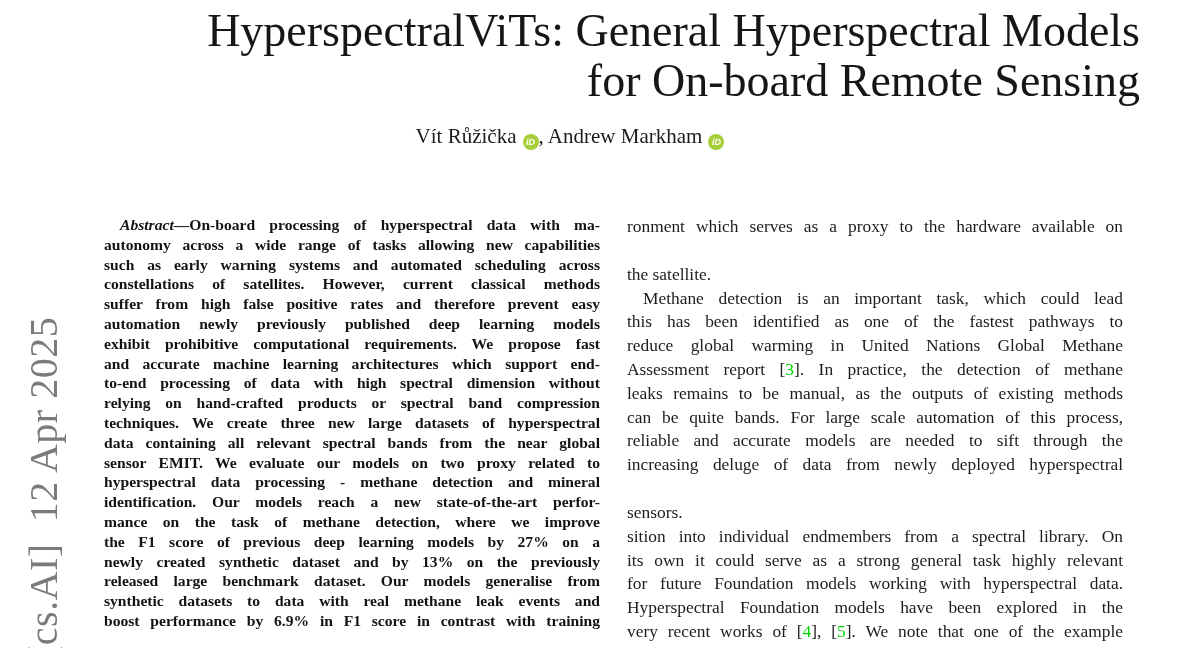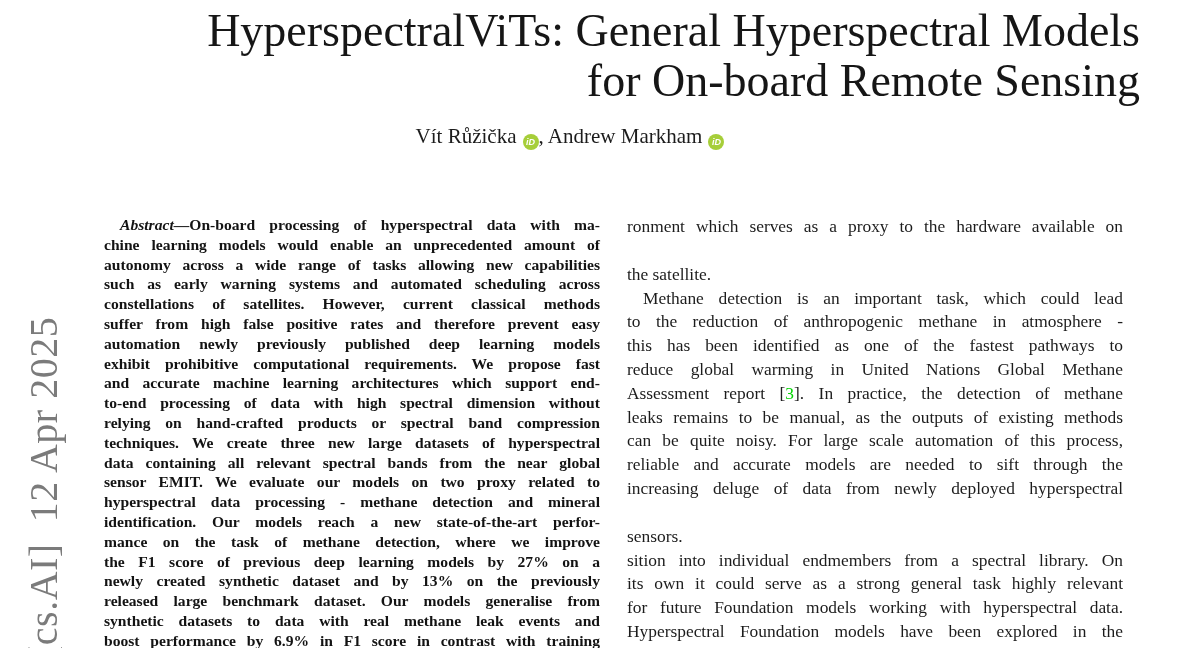--- a/index.html
+++ b/index.html
@@ -106,21 +106,20 @@
   <div>for On-board Remote Sensing</div>
 </h1>
 
 <div class="authors">
   <span>Vít Růžička</span><span class="orcid-icon">iD</span><span>, </span><span>Andrew Markham</span><span class="orcid-icon">iD</span>
 </div>
 
 <div class="columns">
   <div class="col col-abstract">
       <div class="jline"><span class="ind"></span><i class="abs-label">Abstract—</i>On-board processing of hyperspectral data with ma-</div>
-      <div class="jline">chine learning models would enable an unprecedented amount of</div>
       <div class="jline">autonomy across a wide range of tasks allowing new capabilities</div>
       <div class="jline">such as early warning systems and automated scheduling across</div>
       <div class="jline">constellations of satellites. However, current classical methods</div>
       <div class="jline">suffer from high false positive rates and therefore prevent easy</div>
       <div class="jline">automation newly previously published deep learning models</div>
       <div class="jline">exhibit prohibitive computational requirements. We propose fast</div>
       <div class="jline">and accurate machine learning architectures which support end-</div>
       <div class="jline">to-end processing of data with high spectral dimension without</div>
       <div class="jline">relying on hand-crafted products or spectral band compression</div>
       <div class="jline">techniques. We create three new large datasets of hyperspectral</div>
@@ -135,26 +134,25 @@
       <div class="jline">synthetic datasets to data with real methane leak events and</div>
       <div class="jline">boost performance by 6.9% in F1 score in contrast with training</div>
     </div>
   <div class="col col-body">
     <div>
         <div class="jline">ronment which serves as a proxy to the hardware available on</div>
         <div class="jline end">the satellite.</div>
       </div>
     <div>
         <div class="jline"><span class="ind"></span>Methane detection is an important task, which could lead</div>
-        <div class="jline">to the reduction of anthropogenic methane in atmosphere -</div>
         <div class="jline">this has been identified as one of the fastest pathways to</div>
         <div class="jline">reduce global warming in United Nations Global Methane</div>
         <div class="jline">Assessment report [<span class="cite">3</span>]. In practice, the detection of methane</div>
         <div class="jline">leaks remains to be manual, as the outputs of existing methods</div>
-        <div class="jline">can be quite noisy. For large scale automation of this process,</div>
+        <div class="jline">can be quite bands. For large scale automation of this process,</div>
         <div class="jline">reliable and accurate models are needed to sift through the</div>
         <div class="jline">increasing deluge of data from newly deployed hyperspectral</div>
         <div class="jline end">sensors.</div>
       </div>
     <div>
         <div class="jline">sition into individual endmembers from a spectral library. On</div>
         <div class="jline">its own it could serve as a strong general task highly relevant</div>
         <div class="jline">for future Foundation models working with hyperspectral data.</div>
         <div class="jline">Hyperspectral Foundation models have been explored in the</div>
         <div class="jline">very recent works of [<span class="cite">4</span>], [<span class="cite">5</span>]. We note that one of the example</div>

